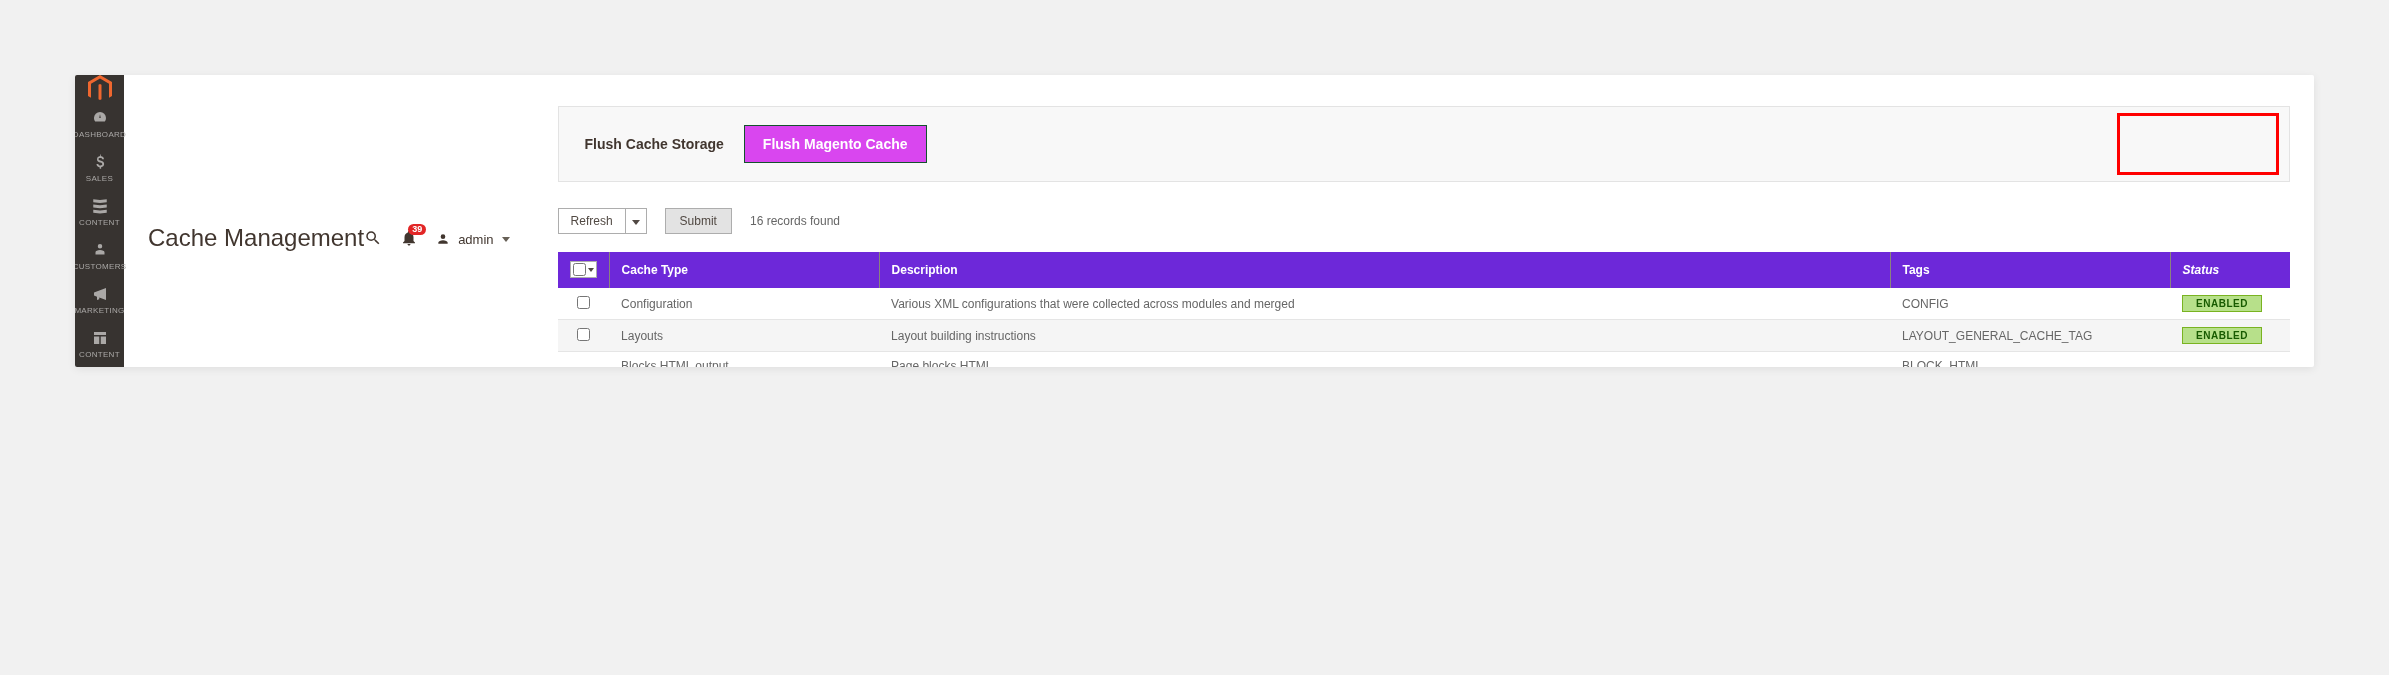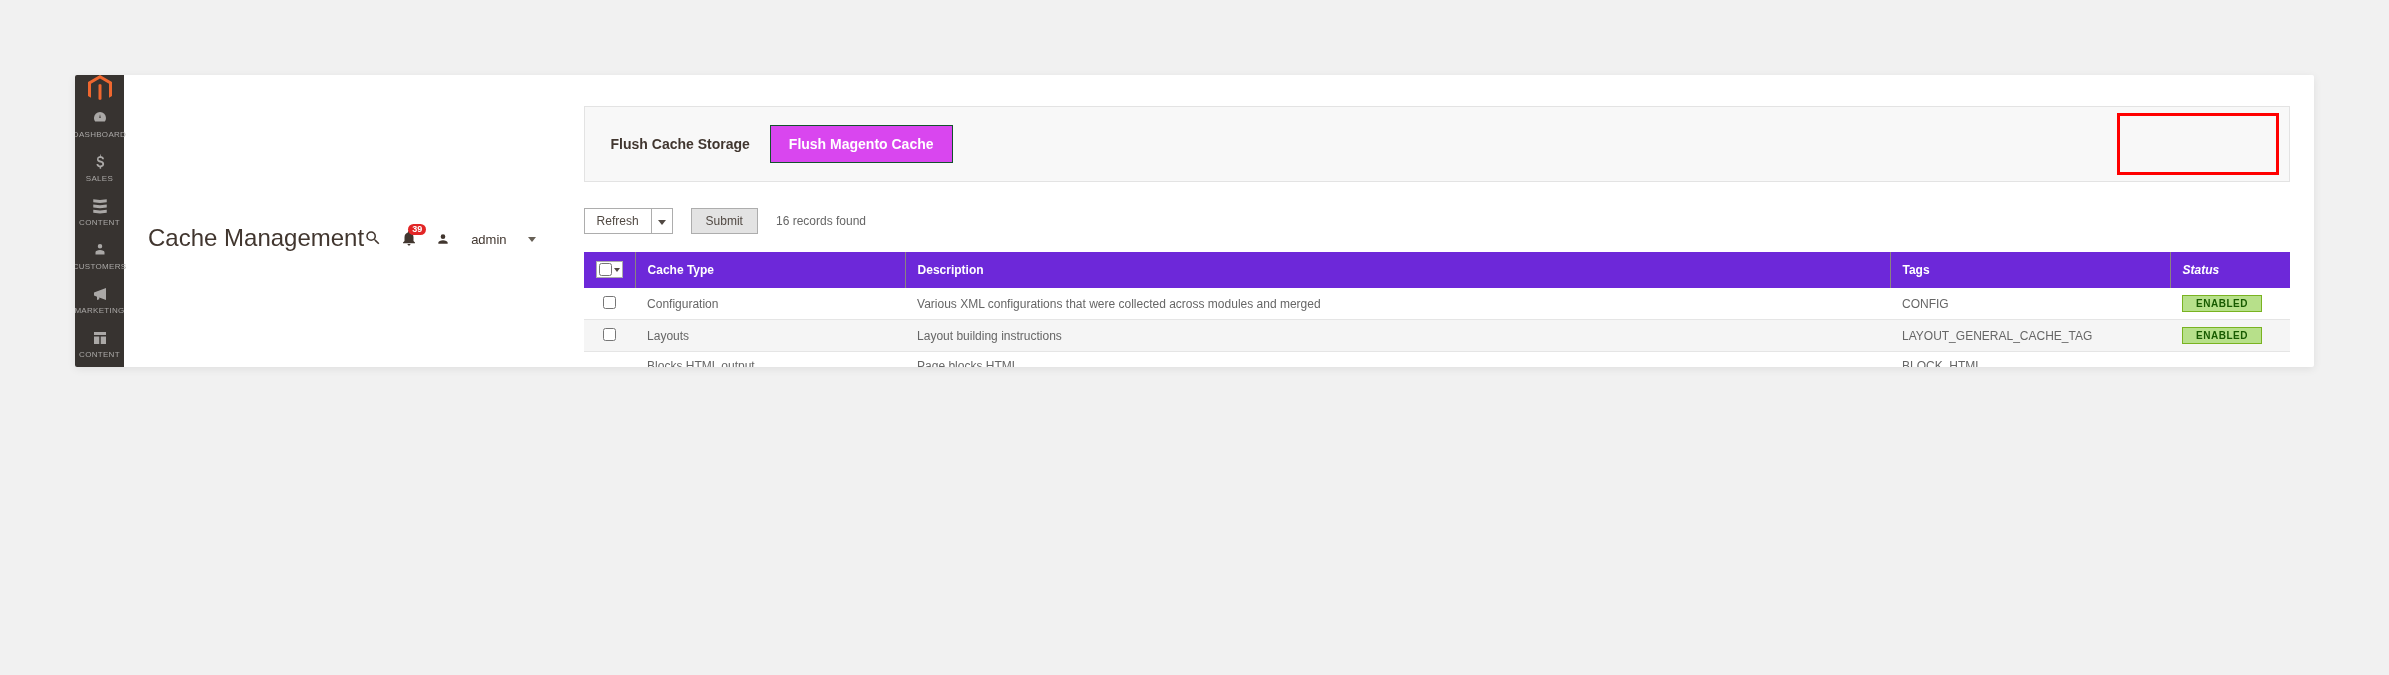--- a/index.html
+++ b/index.html
@@ -63,21 +63,21 @@
       position: absolute;
       top: -5px; right: -8px;
       background: #e22626;
       color: #fff;
       font-size: 9px;
       font-weight: 600;
       padding: 1px 4px;
       border-radius: 8px;
       line-height: 1;
     }
-    .admin-menu { display: flex; align-items: center; gap: 21px; color: #41362f; cursor: pointer; font-size: 13px; }
+    .admin-menu { display: flex; align-items: center; gap: 8px; color: #41362f; cursor: pointer; font-size: 13px; }
     .admin-menu svg { width: 14px; height: 14px; fill: currentColor; }
     .chevron { width: 0; height: 0; border-left: 4px solid transparent; border-right: 4px solid transparent; border-top: 5px solid #676056; }
     
     .content-area { padding: 0 24px; flex: 1; overflow: hidden; }
     .button-bar {
       background: #f8f8f8;
       border: 1px solid #e3e3e3;
       padding: 18px 20px;
       display: flex;
       justify-content: flex-start;

